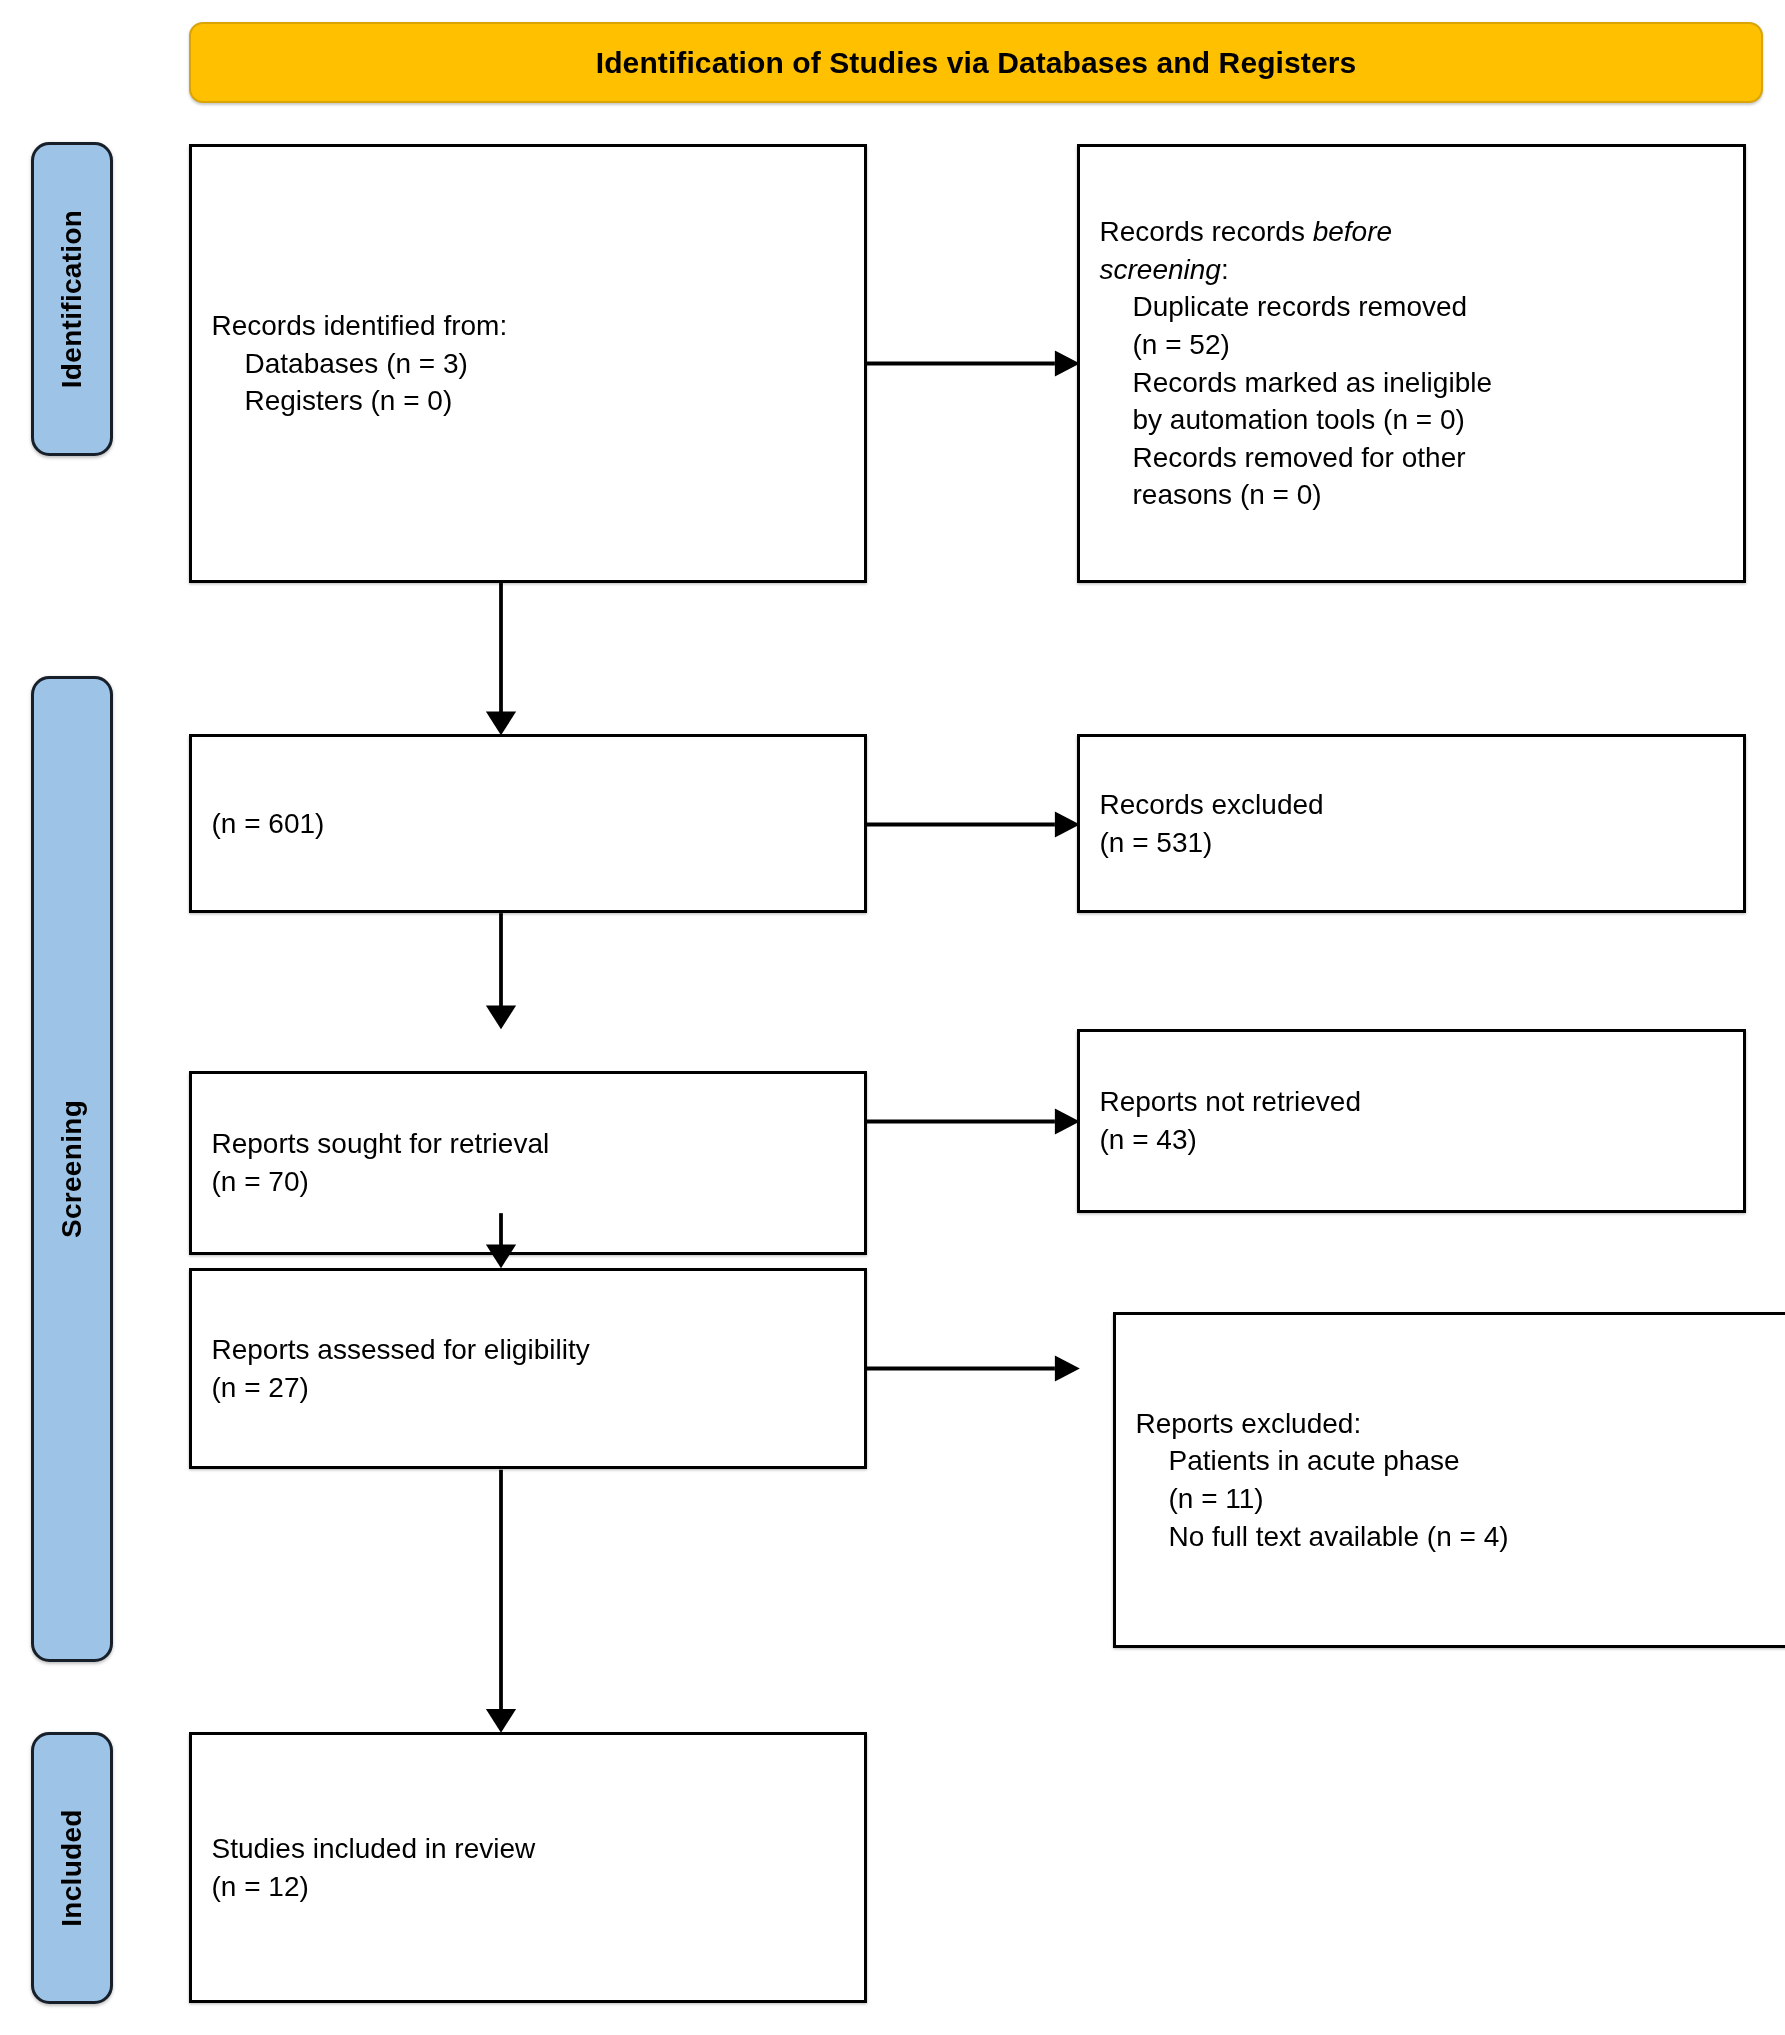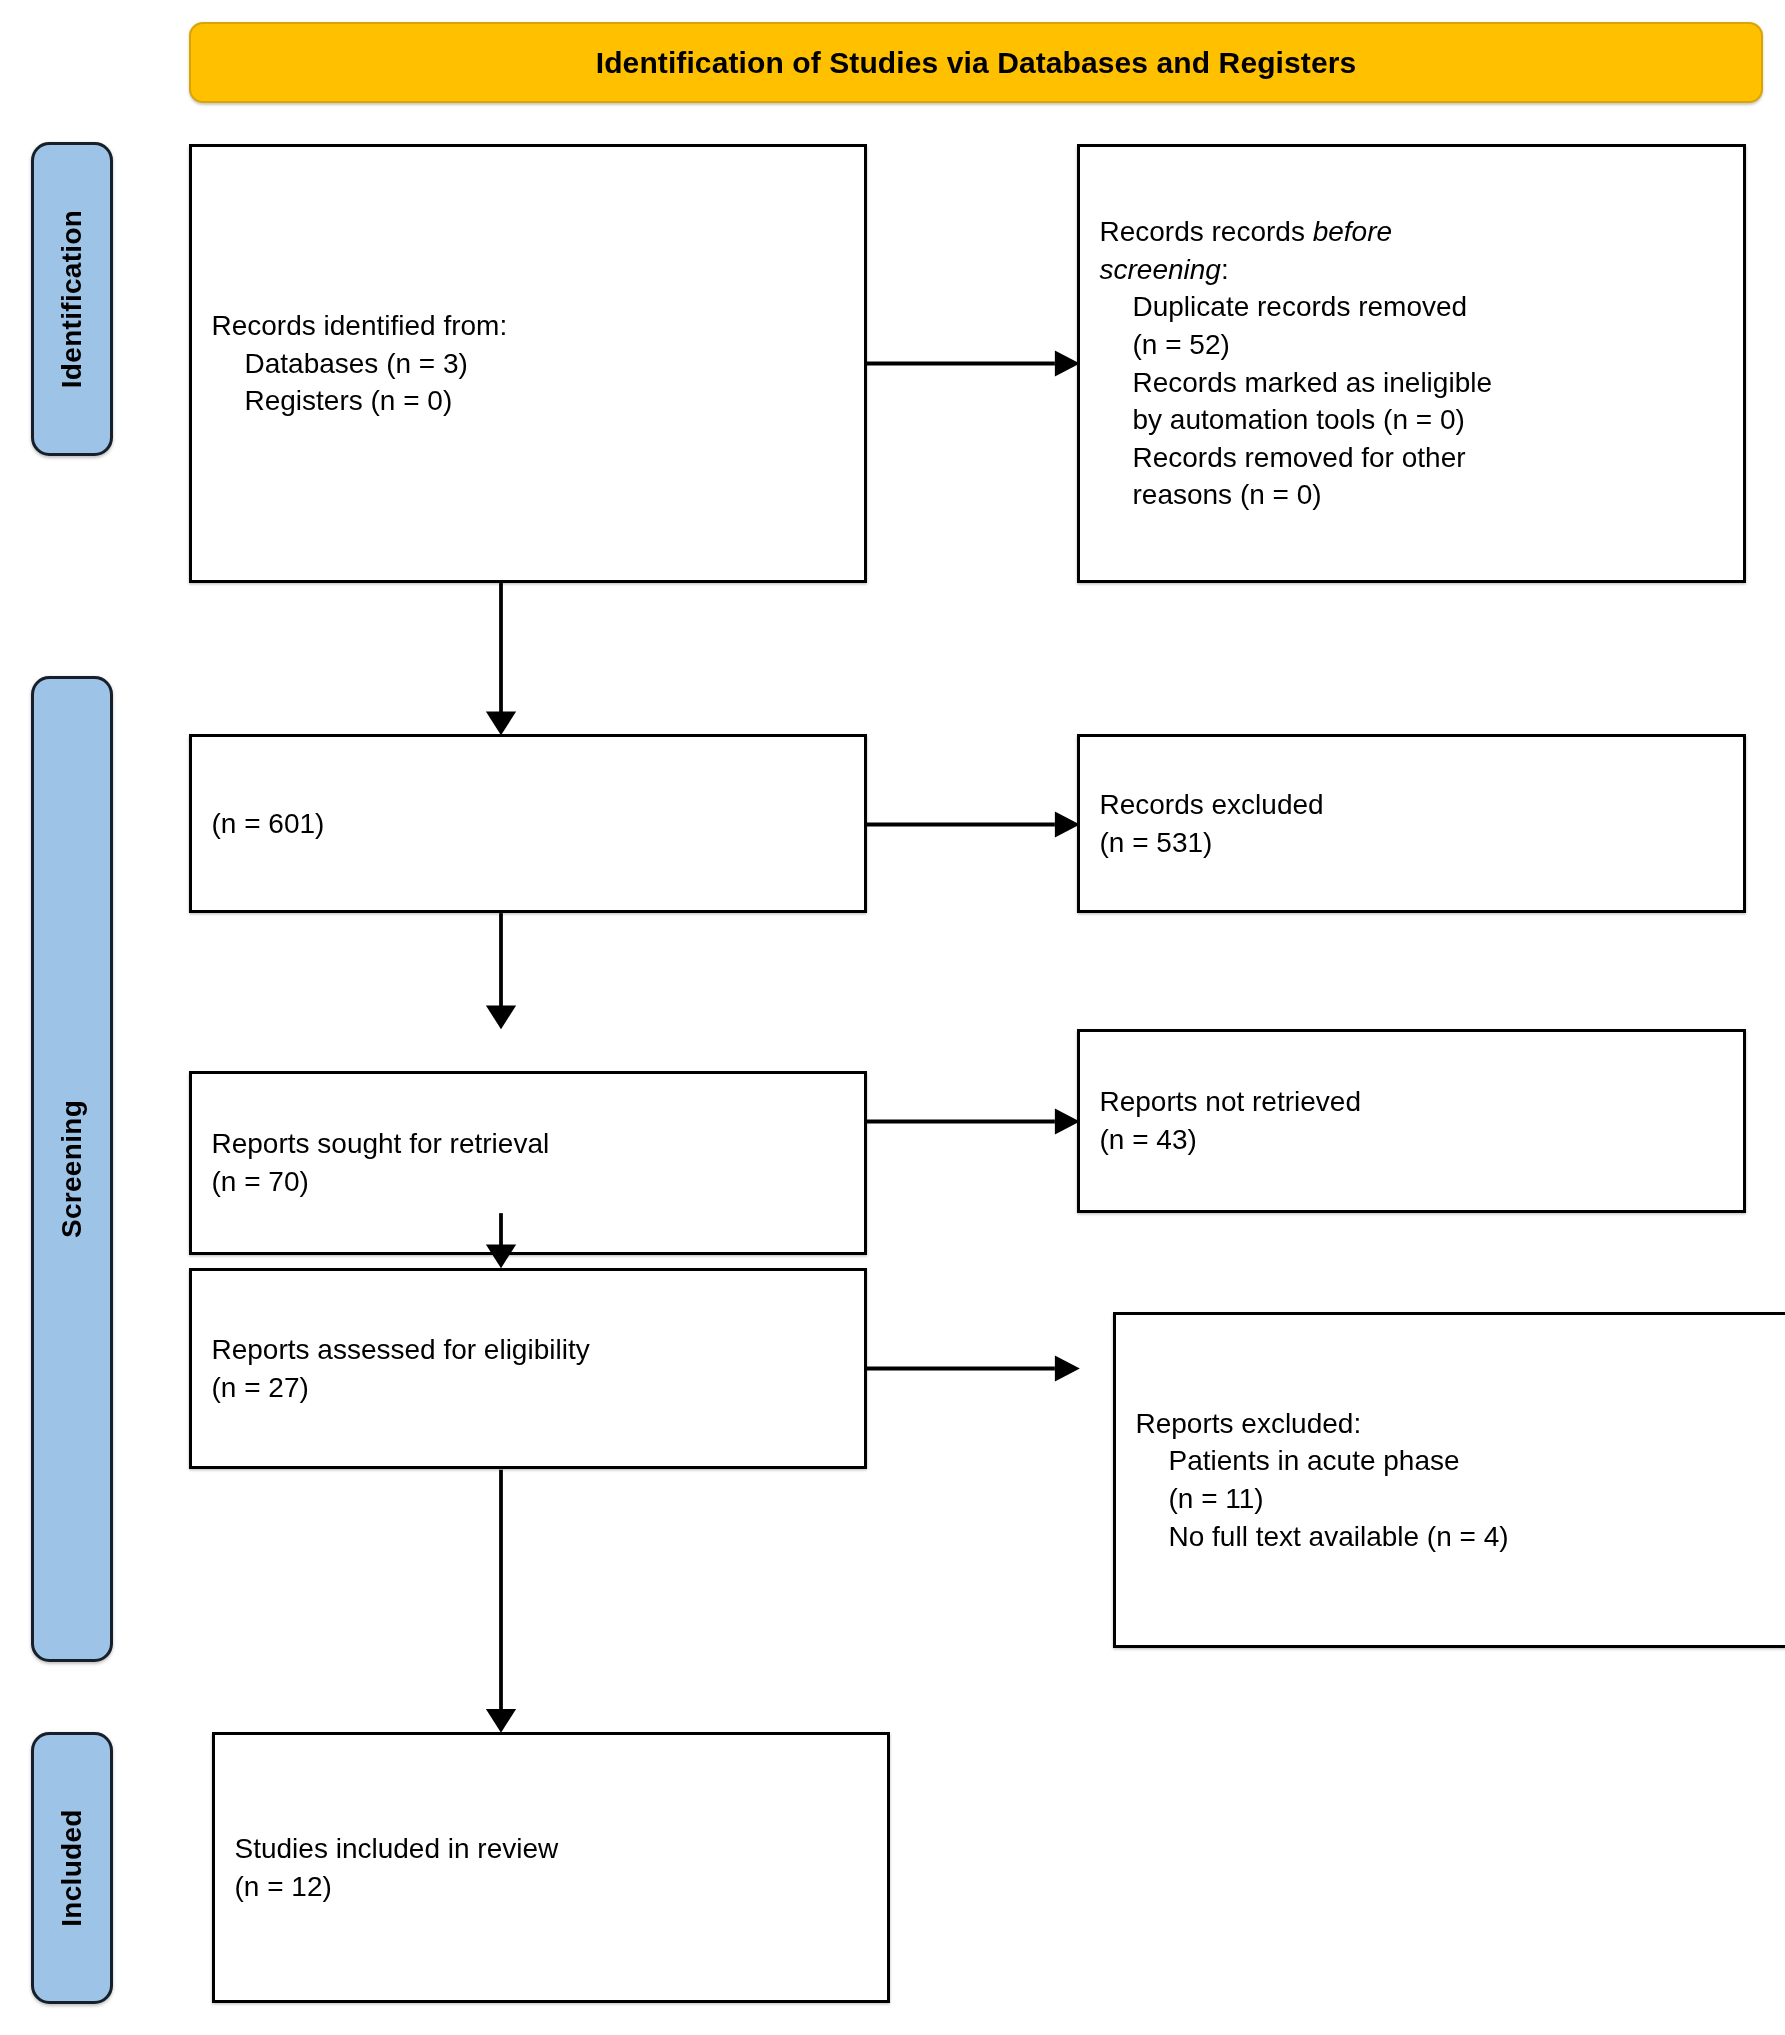--- a/index.html
+++ b/index.html
@@ -88,21 +88,21 @@
   }
   .box-text .ln { display: block; white-space: pre-wrap; }
   .box-text .indent { padding-left: 33px; }
   .box-text em { font-style: italic; }
 
   
   #box-identified   { left: 189px;  top: 144px;  width: 678px; height: 439px; }
   #box-screened     { left: 189px;  top: 734px; width: 678px; height: 179px; }
   #box-sought       { left: 189px;  top: 1029px; width: 678px; height: 184px; margin-top: 42px; }
   #box-assessed     { left: 189px;  top: 1268px; width: 678px; height: 201px; align-items: center; }
-  #box-included     { left: 189px;  top: 1732px; width: 678px; height: 271px; margin-left: 23px; }
+  #box-included     { left: 189px;  top: 1732px; width: 678px; height: 271px; }
 
   
   #box-removed      { left: 1077px; top: 144px;  width: 669px; height: 439px; }
   #box-excluded1    { left: 1077px; top: 734px; width: 669px; height: 179px; }
   #box-notretrieved { left: 1077px; top: 1029px; width: 669px; height: 184px; }
   #box-excluded2    { left: 1077px; top: 1312px; width: 767px; height: 336px; margin-left: 36px; }
 
   
   .arrow {
     position: absolute;

